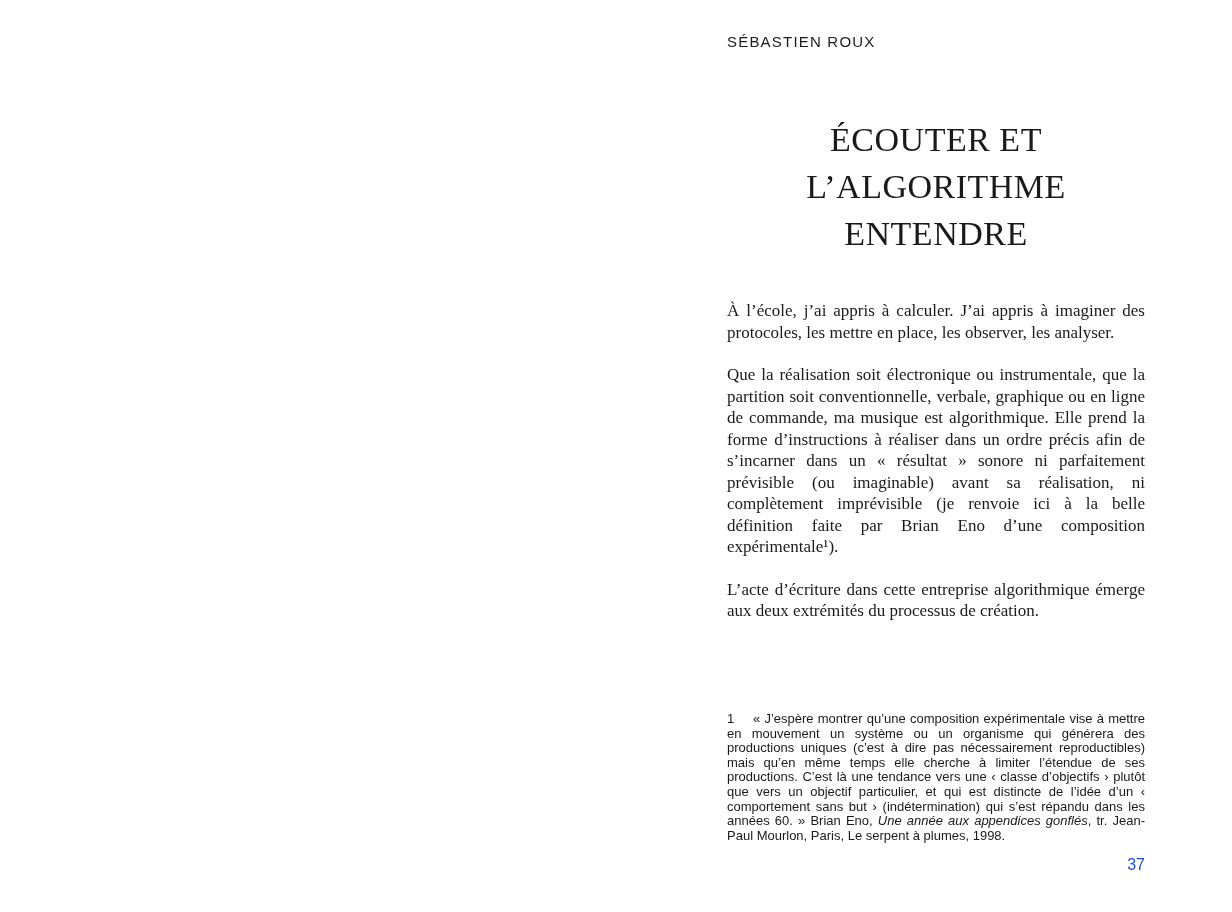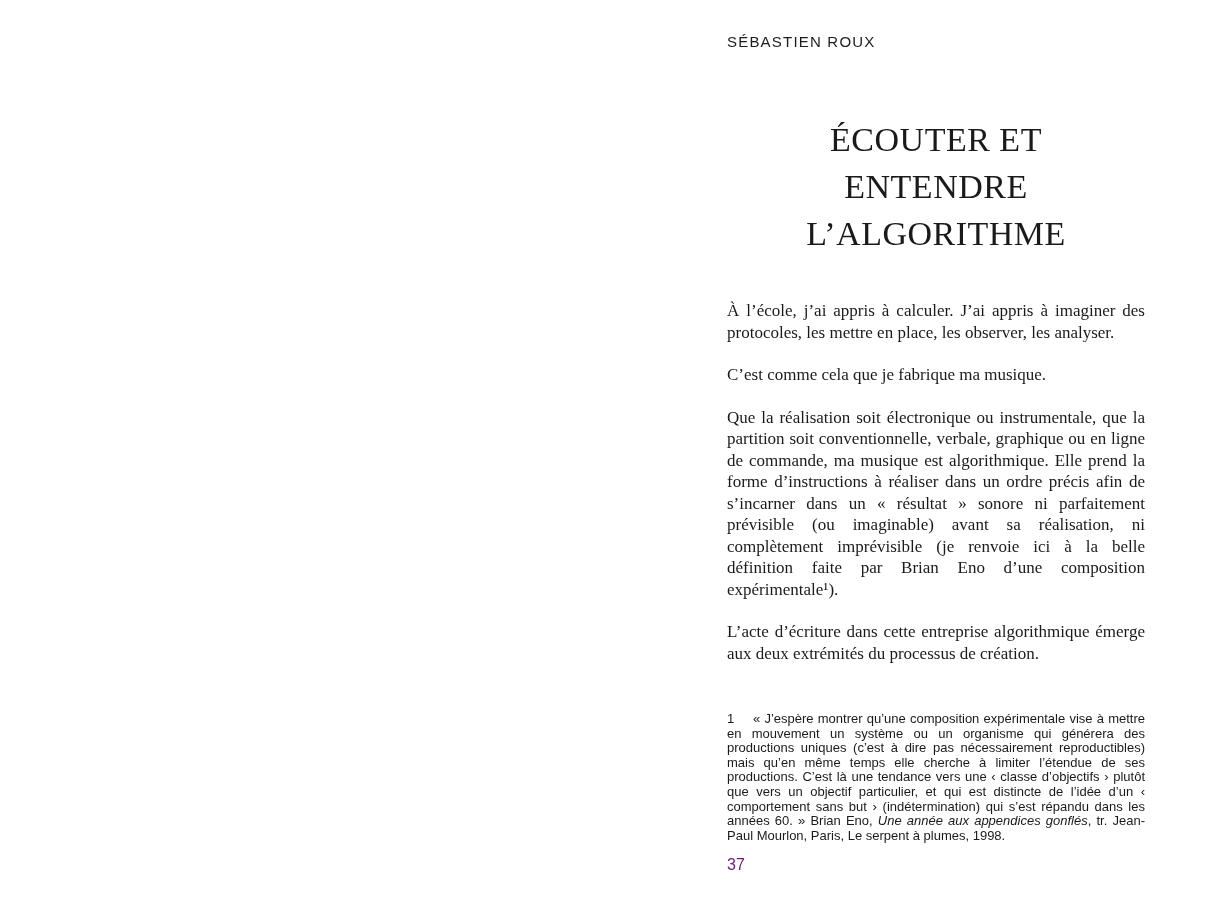--- a/index.html
+++ b/index.html
@@ -76,43 +76,42 @@
     min-width: 26px;
   }
   .footnote .fn-italic {
     font-style: italic;
   }
   .page-number {
     position: absolute;
     top: 856px;
     left: 0;
     width: 100%;
-    text-align: left;
+    text-align: right;
     font-family: "Liberation Sans", sans-serif;
     font-size: 16px;
-    color: #701a75;
+    color: #1d4ed8;
   }
 </style>
 </head>
 <body>
 
 <div class="page">
   <div class="column">
 
     <div class="running-head">SÉBASTIEN ROUX</div>
 
     <div class="chapter-title">
       <div>ÉCOUTER ET</div>
+      <div>L’ALGORITHME</div>
       <div>ENTENDRE</div>
-      <div>L’ALGORITHME</div>
     </div>
 
     <div class="body-text">
       <p>À l’école, j’ai appris à calculer. J’ai appris à imaginer des protocoles, les mettre en place, les observer, les analyser.</p>
-      <p>C’est comme cela que je fabrique ma musique.</p>
       <p>Que la réalisation soit électronique ou instrumentale, que la partition soit conventionnelle, verbale, graphique ou en ligne de commande, ma musique est algorithmique. Elle prend la forme d’instructions à réaliser dans un ordre précis afin de s’incarner dans un « résultat » sonore ni parfaitement prévisible (ou imaginable) avant sa réalisation, ni complètement imprévisible (je renvoie ici à la belle définition faite par Brian Eno d’une composition expérimentale¹).</p>
       <p>L’acte d’écriture dans cette entreprise algorithmique émerge aux deux extrémités du processus de création.</p>
     </div>
 
     <div class="footnote">
       <span class="fn-number">1</span><span>« J’espère montrer qu’une composition expérimentale vise à mettre en mouvement un système ou un organisme qui générera des productions uniques (c’est à dire pas nécessairement reproductibles) mais qu’en même temps elle cherche à limiter l’étendue de ses productions. C’est là une tendance vers une ‹ classe d’objectifs › plutôt que vers un objectif particulier, et qui est distincte de l’idée d’un ‹ comportement sans but › (indétermination) qui s’est répandu dans les années 60. » Brian Eno, </span><span class="fn-italic">Une année aux appendices gonflés</span><span>, tr. Jean-Paul Mourlon, Paris, Le serpent à plumes, 1998.</span>
     </div>
 
     <div class="page-number">37</div>
 

